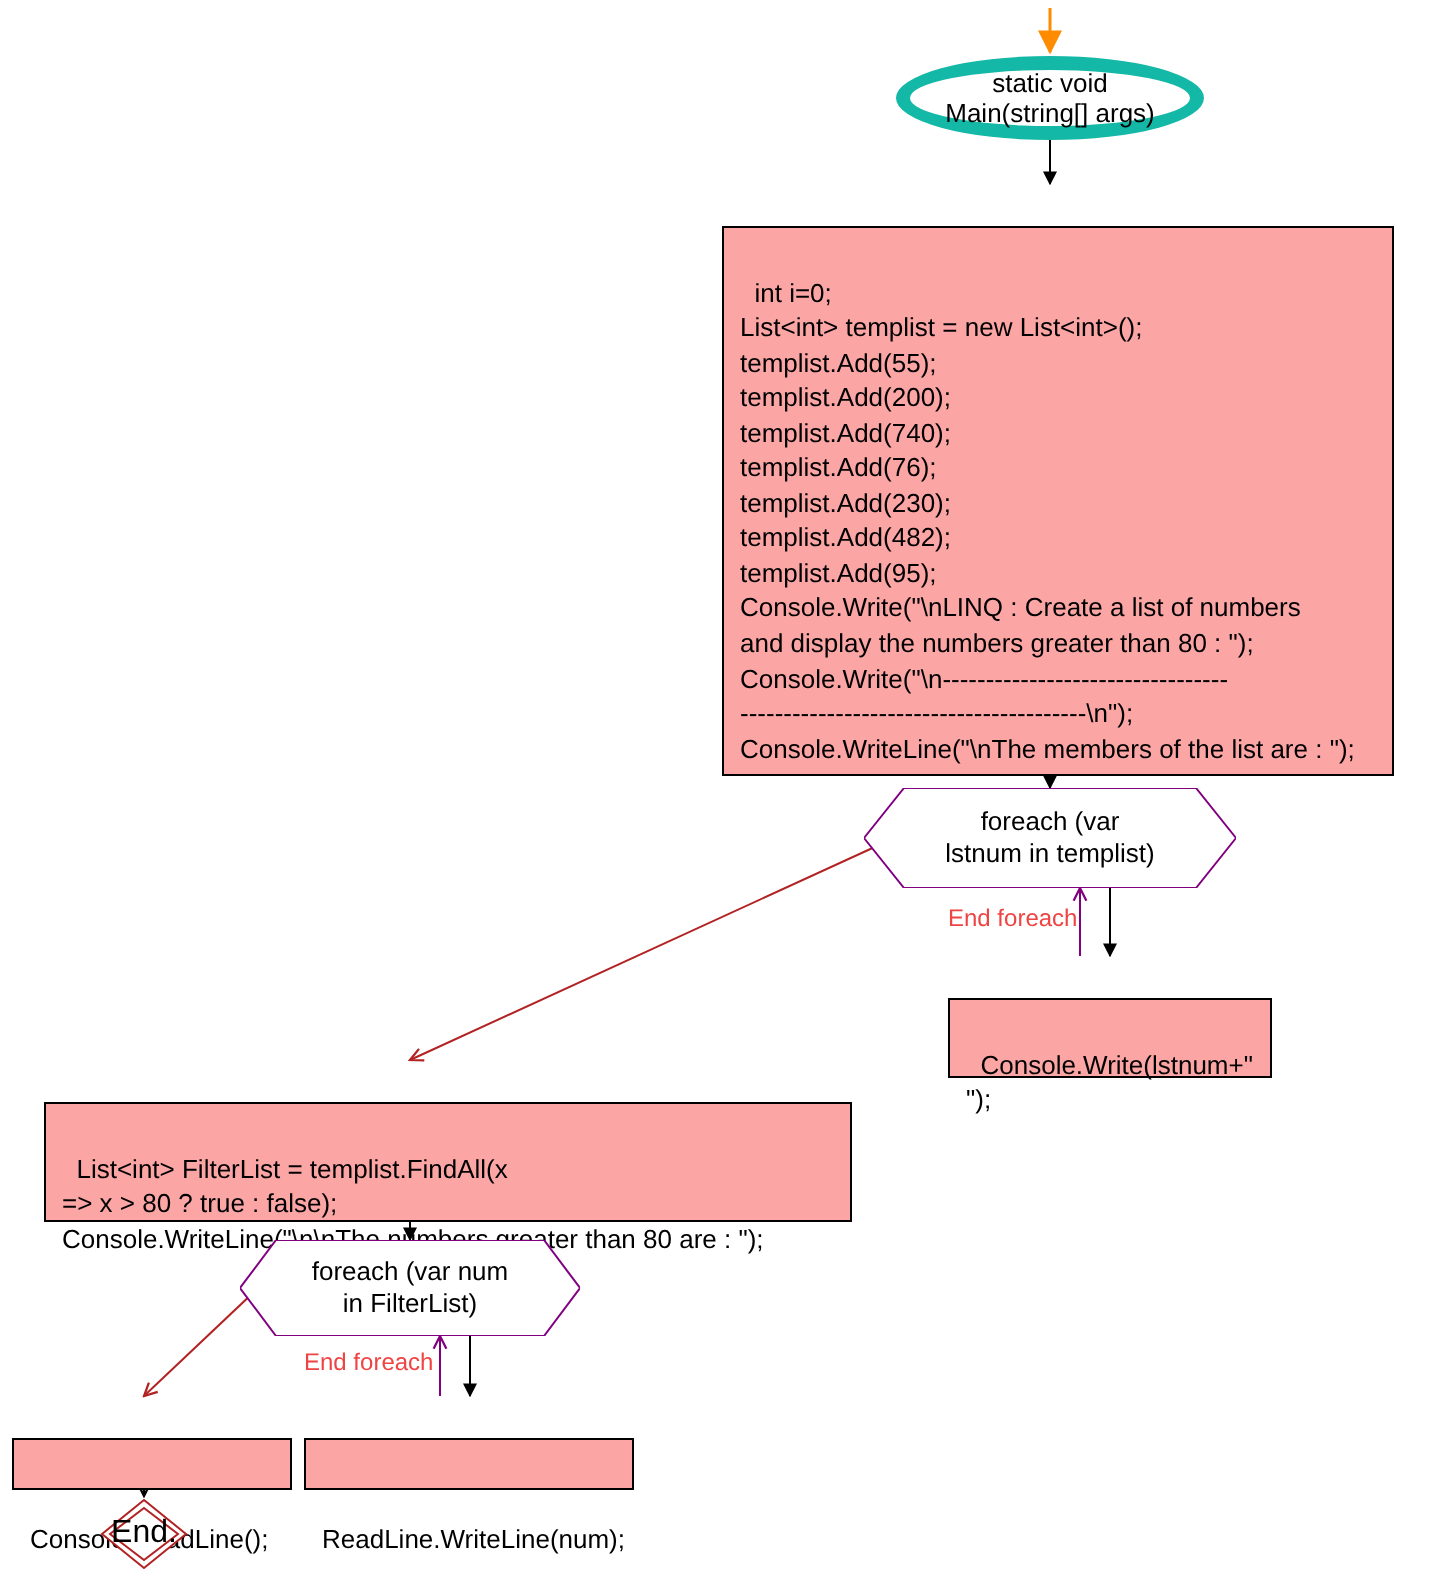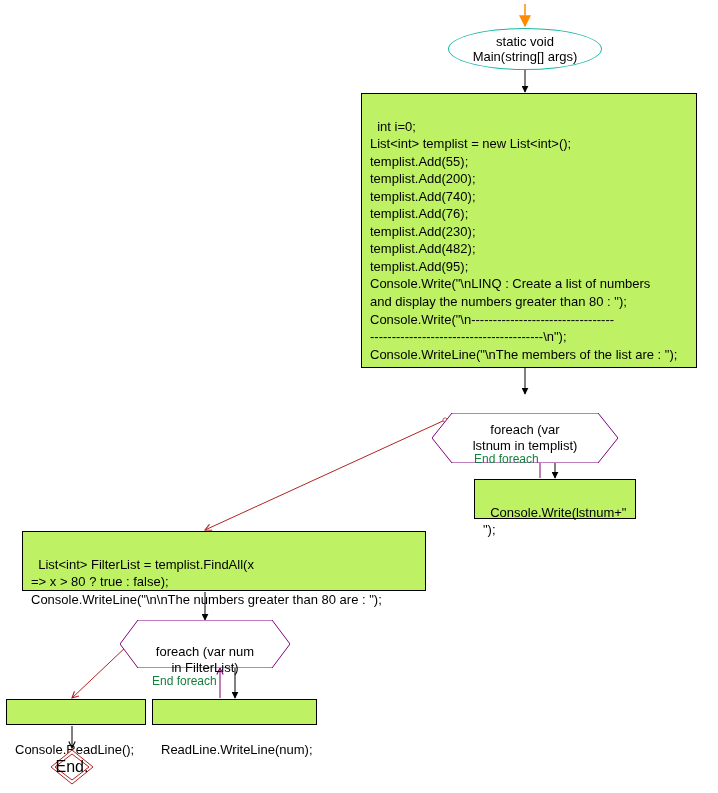--- a/index.html
+++ b/index.html
@@ -10,35 +10,36 @@
     background: #fff;
     width: 718px;
     height: 793px;
     position: relative;
   }
   .node {
     position: absolute;
     box-sizing: border-box;
   }
   .ellipse {
-    border: 1px solid #14b8a6;
+    border: 7px solid #14b8a6;
     border-radius: 50%;
     display: flex;
     align-items: center;
     justify-content: center;
     text-align: center;
     background: #fff;
     padding: 4px 10px;
   }
   .rect {
     border: 1px solid #000;
-    background: #bef264;
+    background: #fca5a5;
     padding: 6px 8px;
     line-height: 1.35;
     white-space: pre-wrap;
+    margin-top: 20px;
   }
   .hexagon {
     position: absolute;
   }
   .hexagon svg {
     position: absolute;
     top: 0; left: 0;
   }
   .hexagon .hex-text {
     position: absolute;
@@ -59,21 +60,21 @@
   }
   .end-box svg { position:absolute; top:0; left:0; }
   .end-box .end-text {
     position:absolute; width:100%; height:100%;
     display:flex; align-items:center; justify-content:center;
     font-size:16px;
   }
   .label {
     position: absolute;
     font-size: 12px;
-    color: #15803d;
+    color: #ef4444;
   }
   svg.connector {
     position: absolute;
     top: 0; left: 0;
     width: 718px; height: 793px;
     pointer-events: none;
   }
 </style>
 </head>
 <body>
@@ -138,21 +139,21 @@
 templist.Add(230);
 templist.Add(482);
 templist.Add(95);
 Console.Write("\nLINQ : Create a list of numbers
 and display the numbers greater than 80 : ");
 Console.Write("\n---------------------------------
 ----------------------------------------\n");
 Console.WriteLine("\nThe members of the list are : ");</span>
 </div>
 
-<div class="hexagon" style="left:432px; top:413px; width:186px; height:50px;">
+<div class="hexagon" style="left:432px; top:394px; width:186px; height:50px;">
   <svg width="186" height="50" viewBox="0 0 186 50">
     <polygon points="20,0 166,0 186,25 166,50 20,50 0,25" fill="#fff" stroke="#800080" stroke-width="1"></polygon>
   </svg>
   <div class="hex-text" style="white-space:pre-line;">foreach (var
 lstnum in templist)</div>
 </div>
 
 <div class="label" style="left:474px; top:452px;">End foreach</div>
 
 <div class="node rect" style="left:474px; top:479px; width:162px; height:40px;">
@@ -163,21 +164,21 @@
 <div class="node rect" style="left:22px; top:531px; width:404px; height:60px;">
   <span>List&lt;int&gt; FilterList = templist.FindAll(x
 =&gt; x &gt; 80 ? true : false);
 Console.WriteLine("\n\nThe numbers greater than 80 are : ");</span>
 </div>
 
 <div class="hexagon" style="left:120px; top:620px; width:170px; height:48px;">
   <svg width="170" height="48" viewBox="0 0 170 48">
     <polygon points="18,0 152,0 170,24 152,48 18,48 0,24" fill="#fff" stroke="#800080" stroke-width="1"></polygon>
   </svg>
-  <div class="hex-text" style="white-space:pre-line;margin-top:16px;">foreach (var num
+  <div class="hex-text" style="white-space:pre-line;">foreach (var num
 in FilterList)</div>
 </div>
 
 <div class="label" style="left:152px; top:674px;">End foreach</div>
 
 <div class="node rect" style="left:152px; top:699px; width:165px; height:26px;">
   <span>ReadLine.WriteLine(num);</span>
 </div>
 
 <div class="node rect" style="left:6px; top:699px; width:140px; height:26px;">

